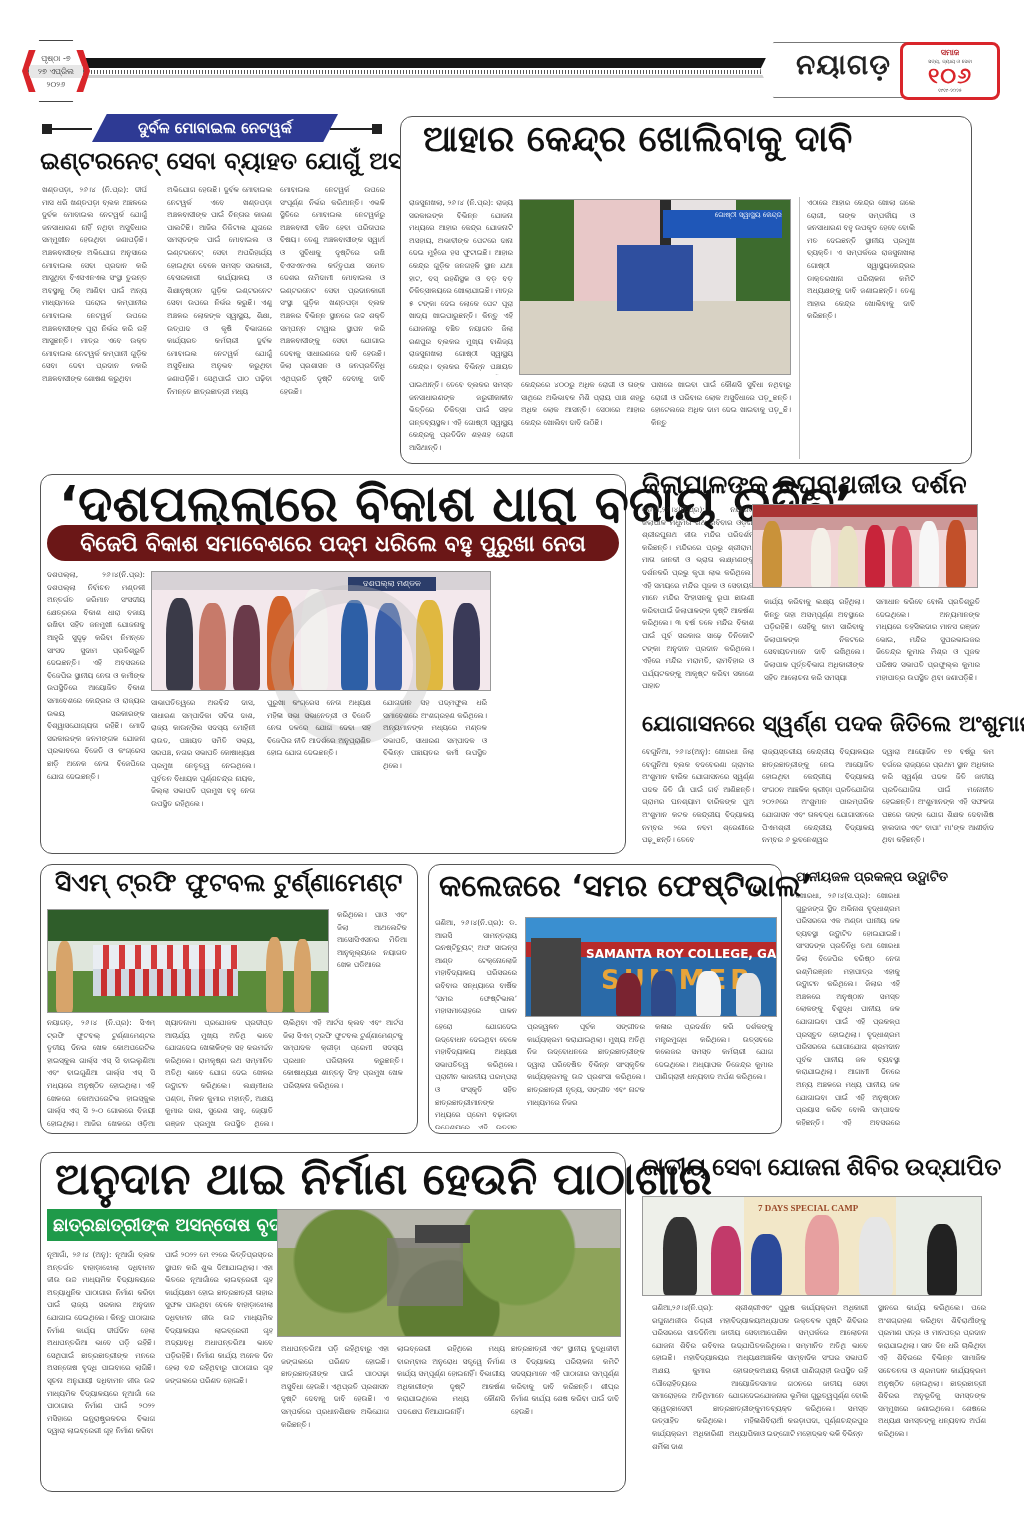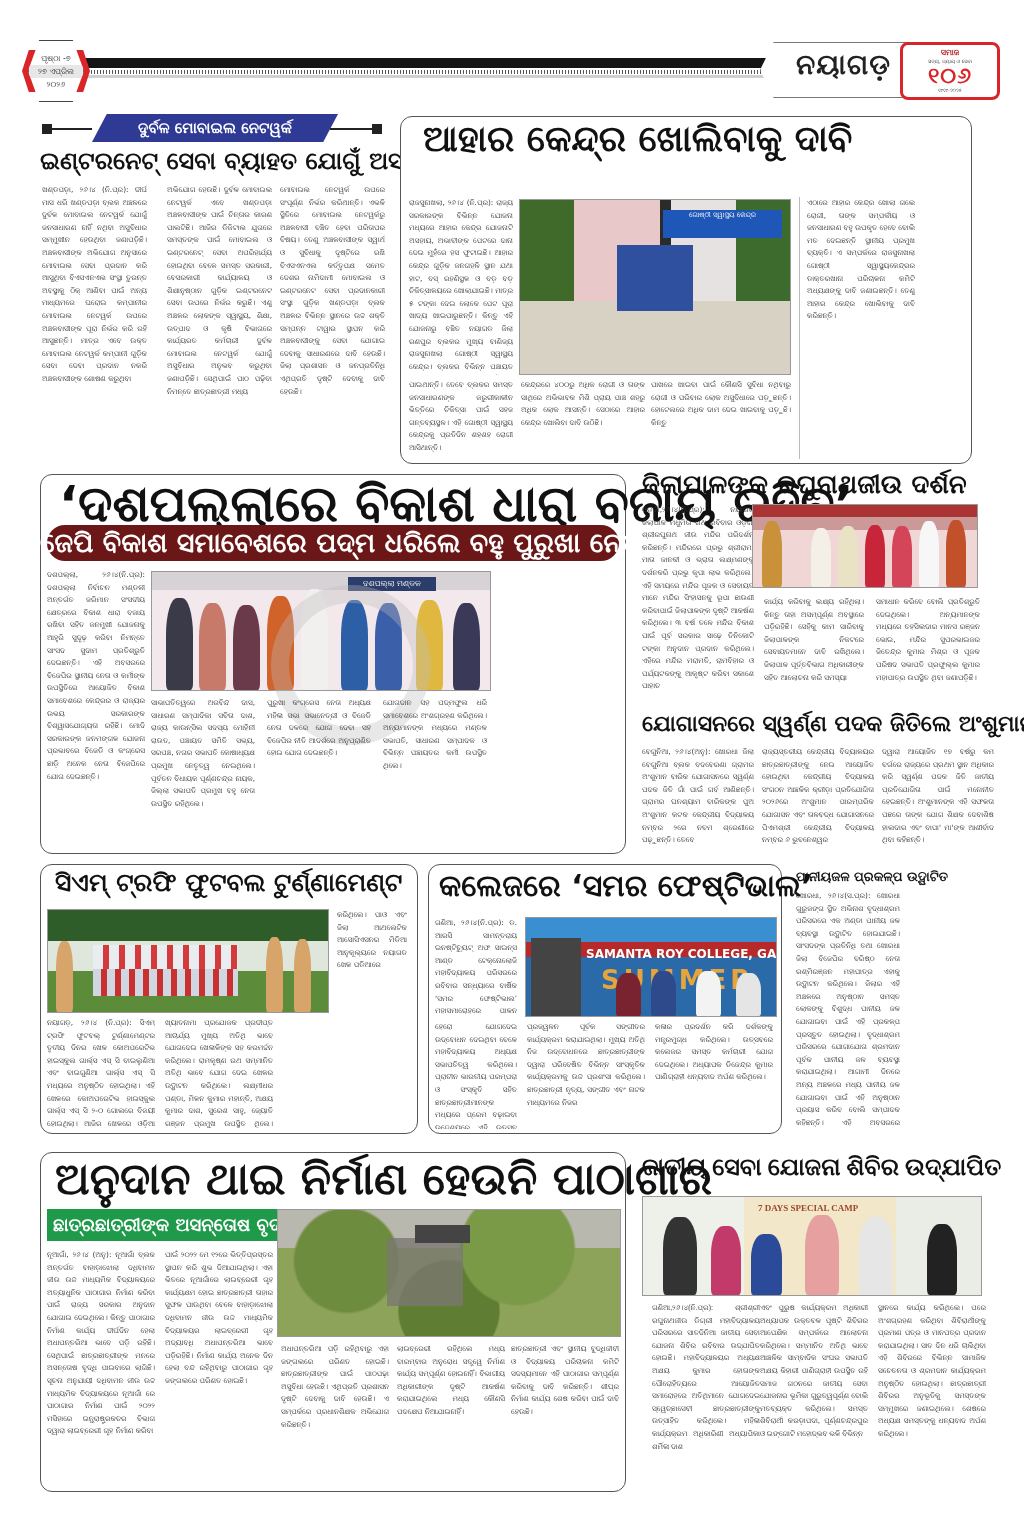--- a/index.html
+++ b/index.html
@@ -40,21 +40,21 @@
   .headline { position: absolute; font-weight: bold; color: #111; white-space: nowrap; line-height: 1.1; }
   .col { position: absolute; font-size: 7.3px; line-height: 12.6px; color: #333; text-align: justify; overflow: hidden; }
   .photo { position: absolute; overflow: hidden; border: 1px solid #999; }
   .caption-band { position: absolute; color: #fff; font-weight: bold; white-space: nowrap; display:flex; align-items:center; justify-content:center; }
   .vrule { position: absolute; width: 1px; background: #bbb; }
 
   
   .ph-building { background:
       linear-gradient(180deg, transparent 0 58%, #d8d2c4 58% 100%),
       linear-gradient(90deg, #3f6a2a 0 20%, #e8c8c8 20% 52%, #2b2b2b 52% 56%, #e7e2e2 56% 80%, #3d6b2e 80% 100%); }
-  .ph-building .sign { position:absolute; left:53%; top:6%; width:44%; height:16%; background:#1f57b8; color:#fff; font-size:7px; text-align:center; line-height:11px; }
+  .ph-building .sign { position:absolute; left:53%; top:6%; width:44%; height:16%; background:#1f57b8; color:#fff; font-size:7px; text-align:right; line-height:11px; }
   .ph-building .glass { position:absolute; left:36%; top:26%; width:28%; height:38%; background:#2f4f9f; }
   .ph-stage { background: linear-gradient(180deg, #d7d2d6 0 15%, #f3e8ec 15% 100%); }
   .ph-stage .banner { position:absolute; left:58%; top:4%; width:26%; height:12%; background:#2b3d6a; color:#fff; font-size:8px; text-align:center; line-height:14px; }
   .person { position:absolute; bottom:0; border-radius: 40% 40% 8% 8%; }
   .ph-temple { background: linear-gradient(180deg, #a33 0 15%, #c99 15% 30%, #f1d6d6 30% 100%); }
   .ph-football { background: linear-gradient(180deg, #2f5d2a 0 30%, #dfe6dc 30% 60%, #5c8b3a 60% 100%); }
   .ph-college { background: linear-gradient(180deg, #3a8fd0 0 25%, #b82a2a 25% 40%, #2a6aa8 40% 100%); }
   .ph-college .banner2 { position:absolute; left:24%; top:28%; width:76%; height:14%; color:#fff; font-weight:bold; font-size:12px; line-height:18px; white-space:nowrap; }
   .ph-college .podium { position:absolute; left:2%; top:20%; width:20%; height:80%; background:#444; }
   .ph-ruin { background:
@@ -111,21 +111,21 @@
   </div>
   <div class="col" style="left:8px;top:262px;width:104px;height:80px;">ପାଇଥାନ୍ତି। ତେବେ ବ୍ଲକର ସମସ୍ତ ଜନସାଧାରଣଙ୍କ ଜରୁରୀକାଳୀନ ଭିତ୍ତିରେ ଚିକିତ୍ସା ପାଇଁ ସହଜ ଗନ୍ତବ୍ୟସ୍ଥଳ। ଏହି ଗୋଷ୍ଠୀ ସ୍ୱାସ୍ଥ୍ୟ କେନ୍ଦ୍ରକୁ ପ୍ରତିଦିନ ଶହଶହ ରୋଗୀ ଆସିଥାନ୍ତି।</div>
   <div class="col" style="left:120px;top:262px;width:124px;height:80px;">କେନ୍ଦ୍ରରେ ୪୦୦ରୁ ଅଧିକ ରୋଗୀ ଓ ତାଙ୍କ ସାଥିରେ ଅଭିଭାବକ ମିଶି ପ୍ରାୟ ପାଞ୍ଚ ଶହରୁ ଅଧିକ ଲୋକ ଆସନ୍ତି। ସେଠାରେ ଆହାର କେନ୍ଦ୍ର ଖୋଲିବା ଦାବି ଉଠିଛି।</div>
   <div class="col" style="left:250px;top:262px;width:140px;height:80px;">ପାଖରେ ଖାଇବା ପାଇଁ କୌଣସି ସୁବିଧା ନଥିବାରୁ ରୋଗୀ ଓ ପରିବାର ଲୋକ ଅସୁବିଧାରେ ପଡ଼ୁଛନ୍ତି। ହୋଟେଲରେ ଅଧିକ ଦାମ ଦେଇ ଖାଇବାକୁ ପଡ଼ୁଛି। କିନ୍ତୁ</div>
   <div class="vrule" style="left:398px;top:80px;height:262px;"></div>
   <div class="col" style="left:406px;top:80px;width:108px;height:262px;">ଏଠାରେ ଆହାର କେନ୍ଦ୍ର ଖୋଲା ଗଲେ ରୋଗୀ, ତାଙ୍କ ସମ୍ପର୍କୀୟ ଓ ଜନସାଧାରଣ ବହୁ ଉପକୃତ ହେବେ ବୋଲି ମତ ଦେଇଛନ୍ତି ସ୍ଥାନୀୟ ପ୍ରମୁଖ ବ୍ୟକ୍ତି। ଏ ସମ୍ପର୍କରେ ରାଜସୁନାଖଲା ଗୋଷ୍ଠୀ ସ୍ୱାସ୍ଥ୍ୟକେନ୍ଦ୍ରର ଡାକ୍ତରଖାନା ପରିଚାଳନା କମିଟି ଅଧ୍ୟକ୍ଷଙ୍କୁ ଦାବି ଜଣାଇଛନ୍ତି। ତେଣୁ ଆହାର କେନ୍ଦ୍ର ଖୋଲିବାକୁ ଦାବି କରିଛନ୍ତି।</div>
 </div>
 
 <div class="box" style="left:40px;top:474px;width:586px;height:380px;">
   <div class="headline" style="left:18px;top:2px;font-size:50px;">‘ଦଶପଲ୍ଲାରେ ବିକାଶ ଧାରା ବଜାୟ ରହିବ’</div>
-  <div class="caption-band" style="left:6px;top:50px;width:572px;height:36px;background:#6b1717;border-radius:18px;font-size:27px;">ବିଜେପି ବିକାଶ ସମାବେଶରେ ପଦ୍ମ ଧରିଲେ ବହୁ ପୁରୁଖା ନେତା</div>
+  <div class="caption-band" style="left:6px;top:50px;width:572px;height:36px;background:#6b1717;border-radius:18px;font-size:22px;">ବିଜେପି ବିକାଶ ସମାବେଶରେ ପଦ୍ମ ଧରିଲେ ବହୁ ପୁରୁଖା ନେତା</div>
   <div class="col" style="left:6px;top:94px;width:98px;height:280px;">ଦଶପଲ୍ଲା, ୨୬।୪(ନି.ପ୍ର): ଦଶପଲ୍ଲା ନିର୍ବାଚନ ମଣ୍ଡଳୀ ଅନ୍ତର୍ଗତ ଜରିମାନ ସଂସଦୀୟ କ୍ଷେତ୍ରରେ ବିକାଶ ଧାରା ବଜାୟ ରଖିବା ସହିତ ଜନମୁଖୀ ଯୋଜନାକୁ ଆହୁରି ସୁଦୃଢ଼ କରିବା ନିମନ୍ତେ ସାଂସଦ ସୁଦାମ ପ୍ରତିଶ୍ରୁତି ଦେଇଛନ୍ତି। ଏହି ଅବସରରେ ବିଜେପିର ସ୍ଥାନୀୟ ନେତା ଓ କର୍ମୀଙ୍କ ଉପସ୍ଥିତିରେ ଆୟୋଜିତ ବିକାଶ ସମାବେଶରେ କେନ୍ଦ୍ରର ଓ ରାଜ୍ୟର ଉଭୟ ସରକାରଙ୍କ ବିଶ୍ୱାସଯୋଗ୍ୟତା ରହିଛି। ମୋଦି ସରକାରଙ୍କ ଜନମଙ୍ଗଳ ଯୋଜନା ପ୍ରଭାବରେ ବିଜେଡି ଓ କଂଗ୍ରେସ ଛାଡ଼ି ଅନେକ ନେତା ବିଜେପିରେ ଯୋଗ ଦେଇଛନ୍ତି।</div>
   <div class="photo ph-stage" style="left:110px;top:96px;width:340px;height:120px;">
     <div class="banner">ଦଶପଲ୍ଲା ମଣ୍ଡଳ</div>
     <div class="person" style="left:4%;width:8%;height:78%;background:#3a3a48;"></div>
     <div class="person" style="left:14%;width:8%;height:74%;background:#c77a6a;"></div>
     <div class="person" style="left:24%;width:8%;height:72%;background:#6a3a4a;"></div>
     <div class="person" style="left:34%;width:8%;height:80%;background:#d1622a;"></div>
     <div class="person" style="left:44%;width:8%;height:86%;background:#f2f0ee;"></div>
     <div class="person" style="left:56%;width:8%;height:76%;background:#2d5fa6;"></div>
     <div class="person" style="left:66%;width:8%;height:74%;background:#3b5fa8;"></div>
@@ -166,20 +166,21 @@
   <div class="photo ph-football" style="left:6px;top:44px;width:282px;height:104px;">
     <div class="abs" style="left:16%;top:34%;width:52%;height:24%;background:repeating-linear-gradient(90deg,#e9edf2 0 10px,#d33a3a 10px 16px);"></div>
     <div class="abs" style="left:16%;top:58%;width:52%;height:26%;background:repeating-linear-gradient(90deg,#cfd8e2 0 8px,#c93030 8px 14px);"></div>
     <div class="person" style="left:3%;width:6%;height:70%;background:#d7a46a;"></div>
     <div class="person" style="left:78%;width:6%;height:74%;background:#d7a46a;"></div>
     <div class="person" style="left:88%;width:6%;height:72%;background:#d7a46a;"></div>
   </div>
   <div class="col" style="left:296px;top:44px;width:70px;height:104px;">କରିଥିଲେ। ପାଓ ଏବଂ ଜିଲା ଆଥଲେଟିକ ଆସୋସିଏସନର ମିଡିଆ ଆନୁକୂଲ୍ୟରେ ନୟାଗଡ ଖେଳ ପଡିଆରେ</div>
   <div class="col" style="left:6px;top:152px;width:108px;height:112px;">ନୟାଗଡ଼, ୨୬।୪ (ନି.ପ୍ର): ସିଏମ୍ ଟ୍ରଫି ଫୁଟବଲ୍ ଟୁର୍ଣ୍ଣାମେଣ୍ଟର ତୃତୀୟ ଦିନର ଖେଳ କୋଅପରେଟିଭ ହାଇସ୍କୁଲ ଗାର୍ଲ୍ସ ଏସ୍ ସି ବାଇଲୁଣିଆ ଏବଂ ବାଇଗୁଣିଆ ଗାର୍ଲ୍ସ ଏସ୍ ସି ମଧ୍ୟରେ ଅନୁଷ୍ଠିତ ହୋଇଥିଲା। ଏହି ଖେଳରେ କୋଅପରେଟିଭ ହାଇସ୍କୁଲ ଗାର୍ଲ୍ସ ଏସ୍ ସି ୨-୦ ଗୋଲରେ ବିଜୟୀ ହୋଇଥିଲା। ଆଜିର ଖେଳରେ ଓଡ଼ିଆ ଚଳଚିତ୍ର ଜଗତର</div>
   <div class="col" style="left:124px;top:152px;width:108px;height:112px;">ଖ୍ୟାତନାମା ପ୍ରଯୋଜକ ପ୍ରଦୀପ୍ତ ଆଚାର୍ଯ୍ୟ ମୁଖ୍ୟ ଅତିଥି ଭାବେ ଯୋଗଦେଇ ଖେଳାଳିଙ୍କ ସହ କରମର୍ଦ୍ଦନ କରିଥିଲେ। ରାମକୃଷ୍ଣ ରଥ ସମ୍ମାନିତ ଅତିଥି ଭାବେ ଯୋଗ ଦେଇ ଖେଳର ଉଦ୍ଘାଟନ କରିଥିଲେ। ଲକ୍ଷ୍ମୀଧର ପଣ୍ଡା, ମିଳନ କୁମାର ମହାନ୍ତି, ଅକ୍ଷୟ କୁମାର ଦାଶ, ସୁରେଶ ସାହୁ, ଜ୍ୟୋତି ରଞ୍ଜନ ପ୍ରମୁଖ ଉପସ୍ଥିତ ଥିଲେ। ଆଜିର ଖେଳକୁ ମୃତ୍ୟୁଞ୍ଜୟ ବିଶ୍ୱାଳ, ସନ୍ତୋଷ ସାହୁ ପରିଚାଳନା କରିଥିଲେ।</div>
+  <div class="col" style="left:242px;top:152px;width:120px;height:112px;">ଚାଲିଥିବା ଏହି ଆର୍ଟସ କ୍ଲବ ଏବଂ ଆର୍ଟସ ଜିଲା ସିଏମ୍ ଟ୍ରଫି ଫୁଟବଲ ଟୁର୍ଣ୍ଣାମେଣ୍ଟକୁ ସମ୍ପାଦକ କ୍ରୀଡ଼ା ପ୍ରେମୀ ସଦସ୍ୟ ପ୍ରଧାନ ପରିଚାଳନା କରୁଛନ୍ତି। କୋଷାଧ୍ୟକ୍ଷ ଶାନ୍ତନୁ ସିଂହ ପ୍ରମୁଖ ଖେଳ ପରିଚାଳନା କରିଥିଲେ।</div>
 </div>
 
 <div class="box" style="left:428px;top:864px;width:354px;height:270px;">
   <div class="headline" style="left:10px;top:4px;font-size:30px;">କଲେଜରେ ‘ସମର ଫେଷ୍ଟିଭାଲ’</div>
   <div class="col" style="left:6px;top:52px;width:82px;height:100px;">ଗଣିଆ, ୨୬।୪(ନି.ପ୍ର): ଡ. ଆରସି ସାମନ୍ତରାୟ ଇନଷ୍ଟିଚ୍ୟୁଟ୍ ଅଫ ସାଇନ୍ସ ଆଣ୍ଡ ଟେକ୍ନୋଲୋଜି ମହାବିଦ୍ୟାଳୟ ପରିସରରେ ରବିବାର ସନ୍ଧ୍ୟାରେ ବାର୍ଷିକ ‘ସମର ଫେଷ୍ଟିଭାଲ’ ମହାସମାରୋହରେ ପାଳନ ହୋଇଯାଇଛି। କାର୍ଯ୍ୟକ୍ରମରେ ମୁଖ୍ୟ ଅତିଥି ଭାବେ ବିଧାୟକ</div>
   <div class="photo ph-college" style="left:96px;top:52px;width:252px;height:100px;">
     <div class="podium"></div>
     <div class="banner2">SAMANTA ROY COLLEGE, GANIA, NAYAGARH</div>
     <div class="abs" style="left:30%;top:48%;font-size:26px;font-weight:bold;color:#e7a43a;letter-spacing:4px;">SUMMER</div>
     <div class="person" style="left:36%;width:10%;height:44%;background:#7a2330;"></div>

